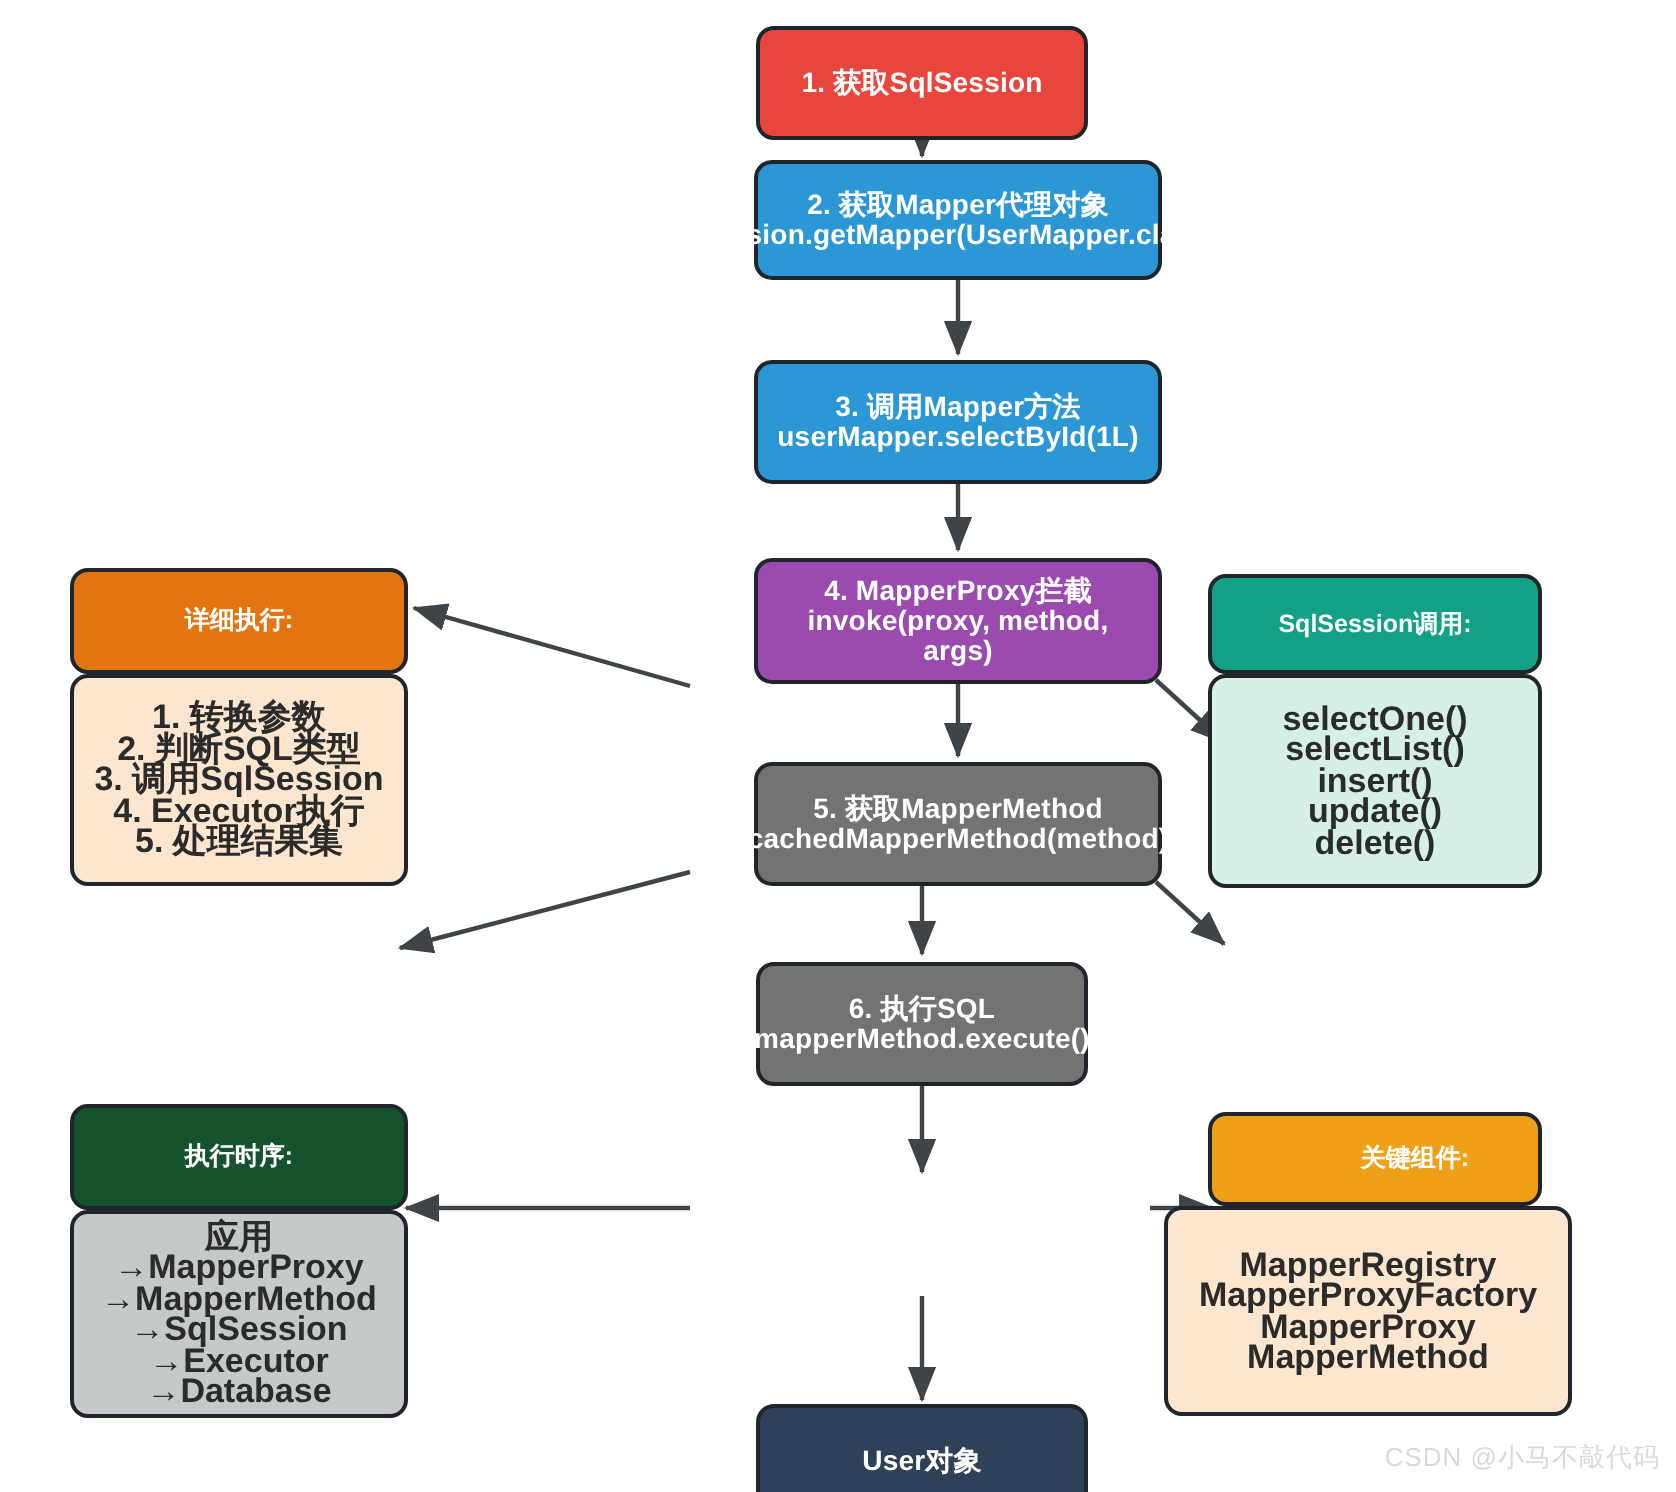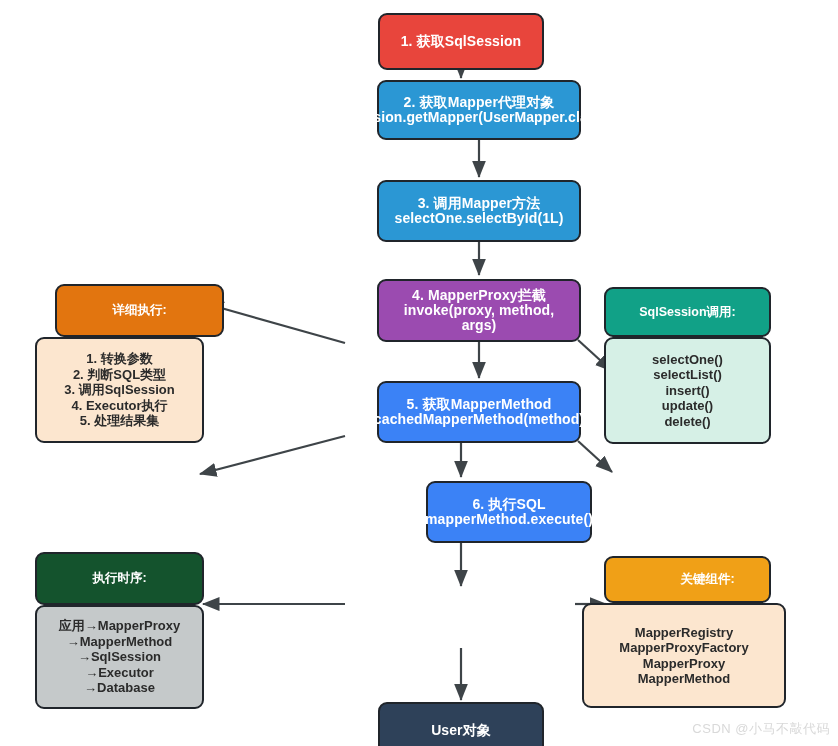--- a/index.html
+++ b/index.html
@@ -44,21 +44,21 @@
     font-size: 14px;
     line-height: 15px;
     letter-spacing: 0.1px;
     padding: 2px 6px;
   }
   .node .l2 { font-weight: bold; }
 
   .n-red    { background: #e8453c; }
   .n-blue   { background: #2b97d4; }
   .n-purple { background: #9b4bb0; }
-  .n-green  { background: #3b82f6; }
+  .n-green  { background: #737373; }
   .n-dark   { background: #2e4159; }
 
   
   .panel-header {
     position: absolute;
     box-sizing: border-box;
     border: 2px solid #20252b;
     border-radius: 9px;
     display: flex;
     align-items: center;
@@ -72,21 +72,21 @@
     position: absolute;
     box-sizing: border-box;
     border: 2px solid #20252b;
     border-radius: 9px;
     display: flex;
     align-items: center;
     justify-content: center;
     text-align: center;
     color: #2b2b2b;
     font-weight: bold;
-    font-size: 13px;
+    font-size: 17px;
     line-height: 15.5px;
     padding: 4px 8px;
   }
   .h-orange { background: #e2750f; }
   .b-orange { background: #fce6cf; }
   .h-gray   { background: #14532d; }
   .b-gray   { background: #c5c9ca; }
   .h-teal   { background: #11a187; }
   .b-teal   { background: #d6f0e6; }
   .h-amber  { background: #f0a017; }
@@ -138,44 +138,44 @@
     <span>1. 获取SqlSession</span>
   </div>
 
   <div class="node n-blue" style="left:377px; top:80px; width:204px; height:60px;">
     <span>2. 获取Mapper代理对象</span>
     <span class="l2">session.getMapper(UserMapper.class)</span>
   </div>
 
   <div class="node n-blue" style="left:377px; top:180px; width:204px; height:62px;">
     <span>3. 调用Mapper方法</span>
-    <span class="l2">selectOne.selectById(1L)</span>
+    <span class="l2">userMapper.selectById(1L)</span>
   </div>
 
   <div class="node n-purple" style="left:377px; top:279px; width:204px; height:63px;">
     <span>4. MapperProxy拦截</span>
     <span class="l2">invoke(proxy, method, args)</span>
   </div>
 
   <div class="node n-green" style="left:377px; top:381px; width:204px; height:62px;">
     <span>5. 获取MapperMethod</span>
     <span class="l2">cachedMapperMethod(method)</span>
   </div>
 
-  <div class="node n-green" style="left:378px; top:481px; width:166px; height:62px;margin-left:48px;">
+  <div class="node n-green" style="left:378px; top:481px; width:166px; height:62px;">
     <span>6. 执行SQL</span>
     <span class="l2">mapperMethod.execute()</span>
   </div>
 
 
   <div class="node n-dark" style="left:378px; top:702px; width:166px; height:56px;">
     <span>User对象</span>
   </div>
 
-  <div class="panel-header h-orange" style="left:35px; top:284px; width:169px; height:53px;margin-left:20px;">
+  <div class="panel-header h-orange" style="left:35px; top:284px; width:169px; height:53px;">
     <span>详细执行:</span>
   </div>
   <div class="panel-body b-orange" style="left:35px; top:337px; width:169px; height:106px;">
     <span class="body-lines">1. 转换参数
 2. 判断SQL类型
 3. 调用SqlSession
 4. Executor执行
 5. 处理结果集</span>
   </div>
 

